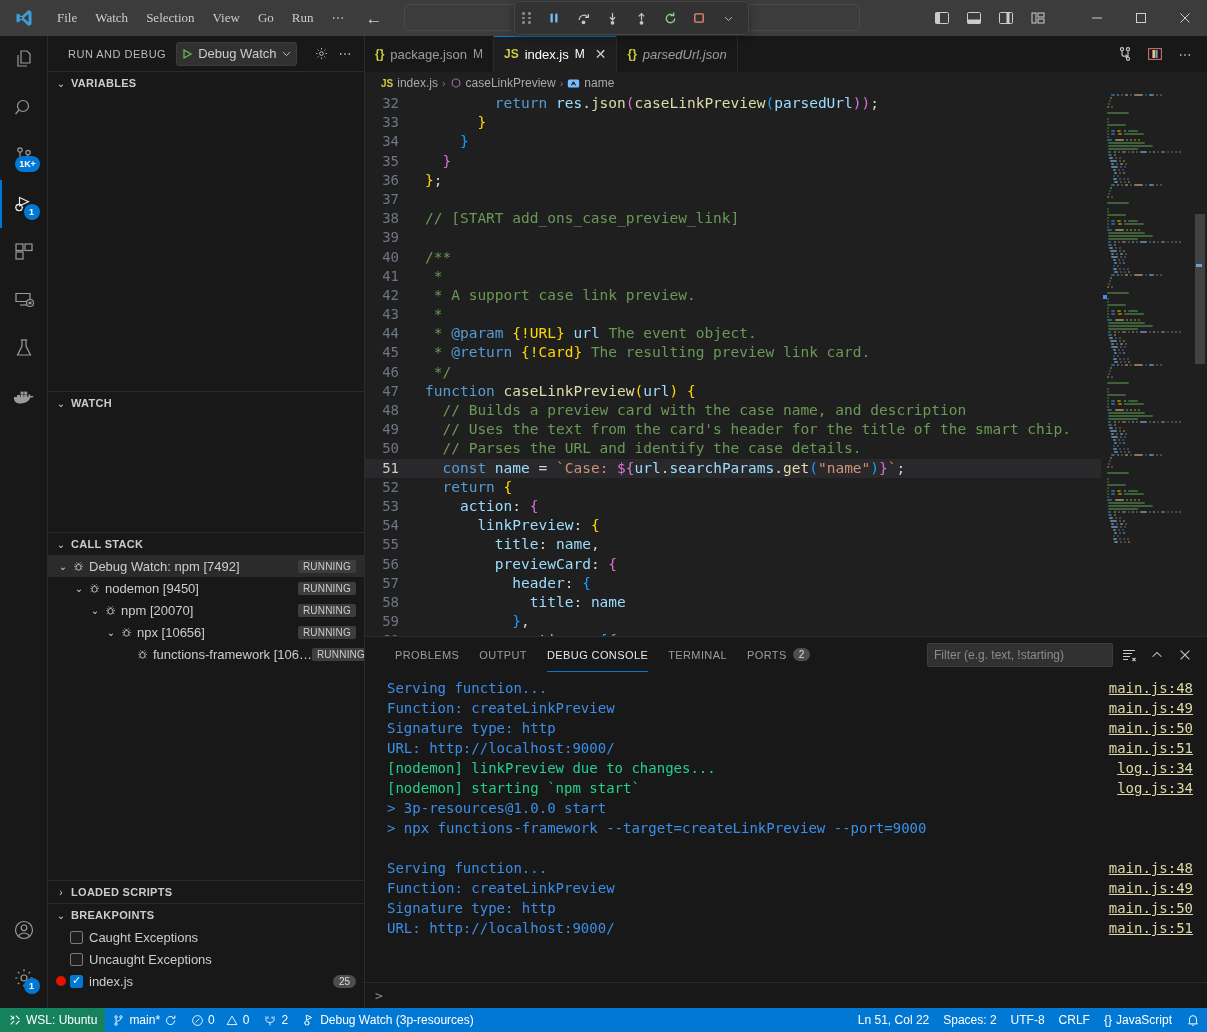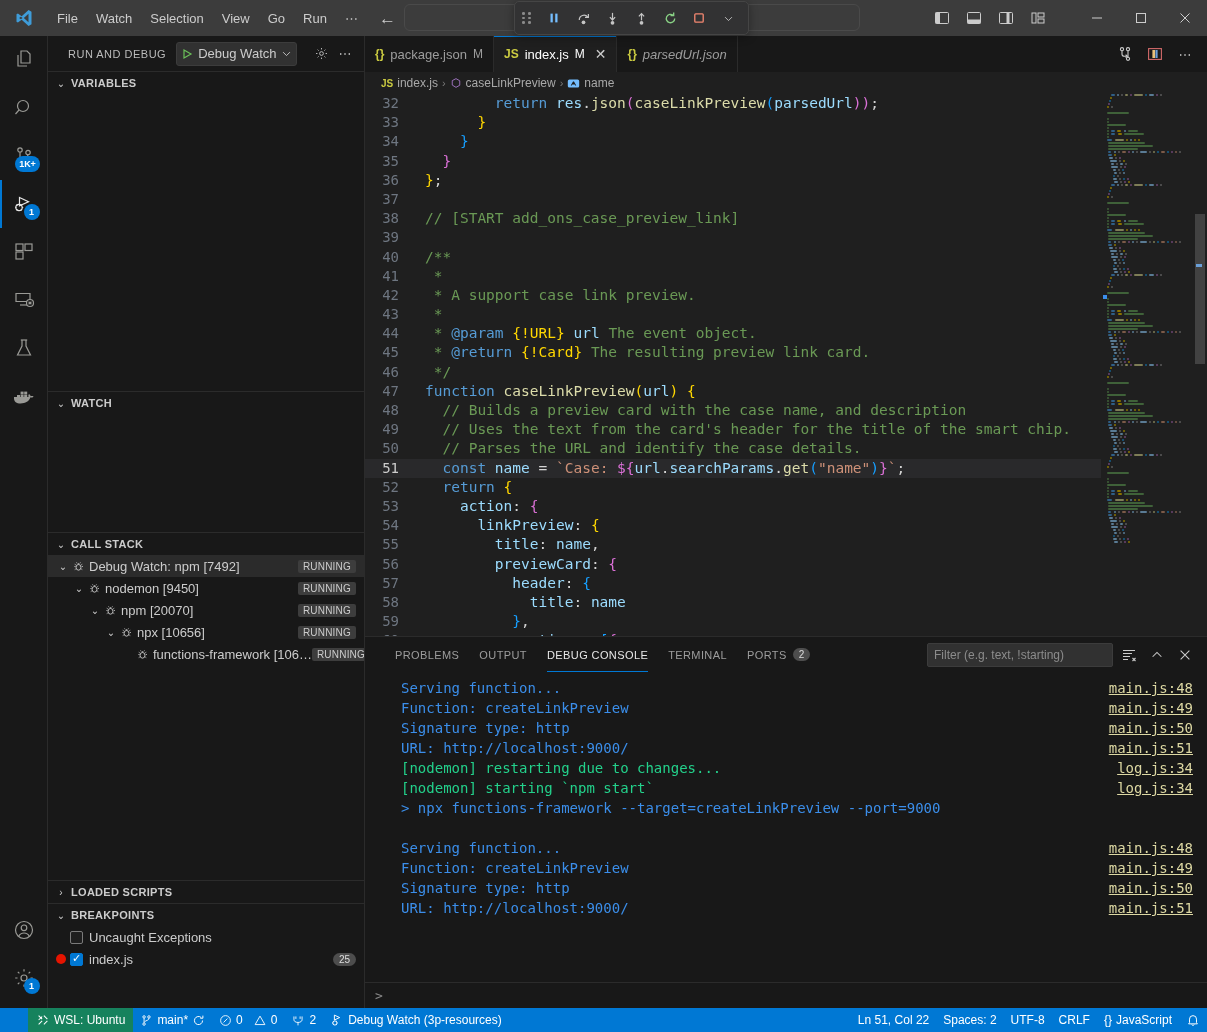--- a/index.html
+++ b/index.html
@@ -9,21 +9,21 @@
     font-family: "Liberation Sans", sans-serif;
     font-size: 13px;
     color: #cccccc;
     overflow: hidden;
   }
   .app { width: 1207px; height: 1032px; display: flex; flex-direction: column; }
 
   
   .titlebar {
     height: 36px; background: #3c3c3c; display: flex; align-items: center;
-    flex: 0 0 36px; position: relative;
+    flex: 0 0 36px; position: relative; font-family: Liberation Serif, serif;
   }
   .vscode-logo { width: 48px; display: flex; align-items: center; justify-content: center; }
   .menu { display: flex; align-items: center; gap: 0; }
   .menu-item {
     padding: 4px 9px; font-size: 13px; color: #cccccc; cursor: default; white-space: nowrap;
   }
   .nav-arrows { display: flex; align-items: center; margin-left: 12px; gap: 18px; }
   .arrow { color: #cccccc; font-size: 17px; line-height: 1; }
   .arrow.dim { color: #6e6e6e; }
   .cmdcenter {
@@ -211,34 +211,34 @@
   .filterbox {
     width: 186px; height: 24px; background: #313131; border: 1px solid #3c3c3c; border-radius: 2px;
     display: flex; align-items: center; padding: 0 6px; font-size: 12px; color: #8c8c8c;
   }
   .pa-ic { width: 24px; height: 24px; display: flex; align-items: center; justify-content: center; color: #cccccc; font-size: 13px; }
 
   .console {
     flex: 1 1 auto; overflow: hidden; position: relative; padding-left: 22px; padding-top: 6px;
     font-family: "DejaVu Sans Mono", "Liberation Mono", monospace; font-size: 14px; line-height: 20px;
   }
-  .crow { display: flex; align-items: baseline; height: 20px; padding-right: 14px; margin-left: 14px; }
+  .crow { display: flex; align-items: baseline; height: 20px; padding-right: 14px; }
   .crow .ctxt { white-space: pre; }
   .crow .clink { margin-left: auto; color: #ddd8a3; text-decoration: underline; }
   .c-blue { color: #3b8eea; }
   .c-green { color: #23d18b; }
   .console-input {
     height: 26px; display: flex; align-items: center; padding-left: 10px; gap: 8px;
     border-top: 1px solid #2b2b2b; color: #cccccc; font-family: "DejaVu Sans Mono", monospace;
   }
 
   
   .statusbar {
     height: 24px; flex: 0 0 24px; background: #0078d4; display: flex; align-items: center;
-    color: #ffffff; font-size: 12px; padding-left: 28px;
+    color: #ffffff; font-size: 12px;
   }
   .sb-item { display: flex; align-items: center; gap: 4px; padding: 0 7px; height: 24px; white-space: nowrap; }
   .sb-right { margin-left: auto; display: flex; align-items: center; }
   .sb-remote { background: #16825d; padding: 0 8px; }
   svg { display: block; }
 </style>
 </head>
 <body>
 
 <div class="app">
@@ -587,20 +587,24 @@
       </div>
 
       <div class="pane">
         <div class="pane-head">
           <span class="twisty">⌄</span>
           <span class="pane-title">BREAKPOINTS</span>
         </div>
         <div class="pane-body">
           <div class="bp-row">
             <span class="cbox"></span>
+            <span>Caught Exceptions</span>
+          </div>
+          <div class="bp-row">
+            <span class="cbox"></span>
             <span>Uncaught Exceptions</span>
           </div>
           <div class="bp-row">
             <span class="bp-dot"></span>
             <span class="cbox checked"></span>
             <span>index.js</span>
             <span class="count-pill">25</span>
           </div>
         </div>
       </div>
@@ -1450,26 +1454,29 @@
             </div>
             <div class="crow">
               <span class="ctxt c-blue">Signature type: http</span>
               <span class="clink">main.js:50</span>
             </div>
             <div class="crow">
               <span class="ctxt c-blue">URL: http://localhost:9000/</span>
               <span class="clink">main.js:51</span>
             </div>
             <div class="crow">
-              <span class="ctxt c-green">[nodemon] restarting due to changes...</span>
+              <span class="ctxt c-green">[nodemon] linkPreview due to changes...</span>
               <span class="clink">log.js:34</span>
             </div>
             <div class="crow">
               <span class="ctxt c-green">[nodemon] starting `npm start`</span>
               <span class="clink">log.js:34</span>
+            </div>
+            <div class="crow">
+              <span class="ctxt c-blue">&gt; 3p-resources@1.0.0 start</span>
             </div>
             <div class="crow">
               <span class="ctxt c-blue">&gt; npx functions-framework --target=createLinkPreview --port=9000</span>
             </div>
             <div class="crow">
               <span class="ctxt c-blue"></span>
             </div>
             <div class="crow">
               <span class="ctxt c-blue">Serving function...</span>
               <span class="clink">main.js:48</span>

